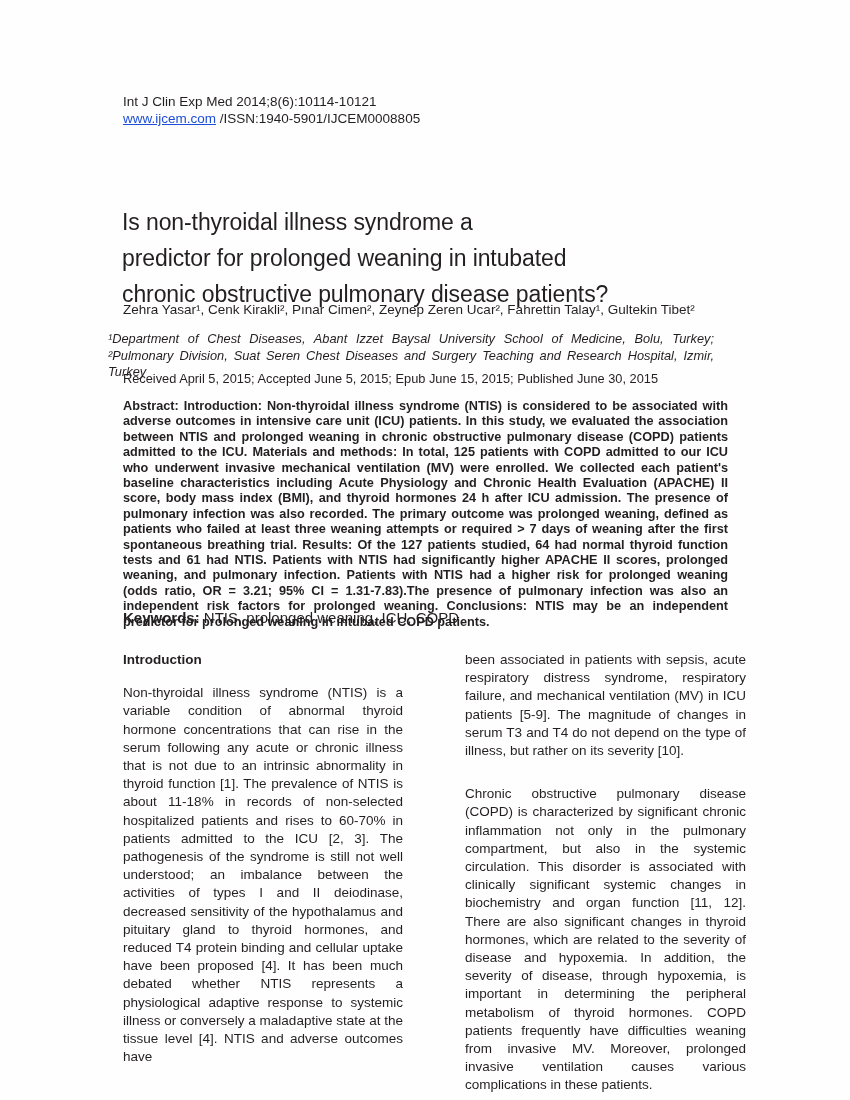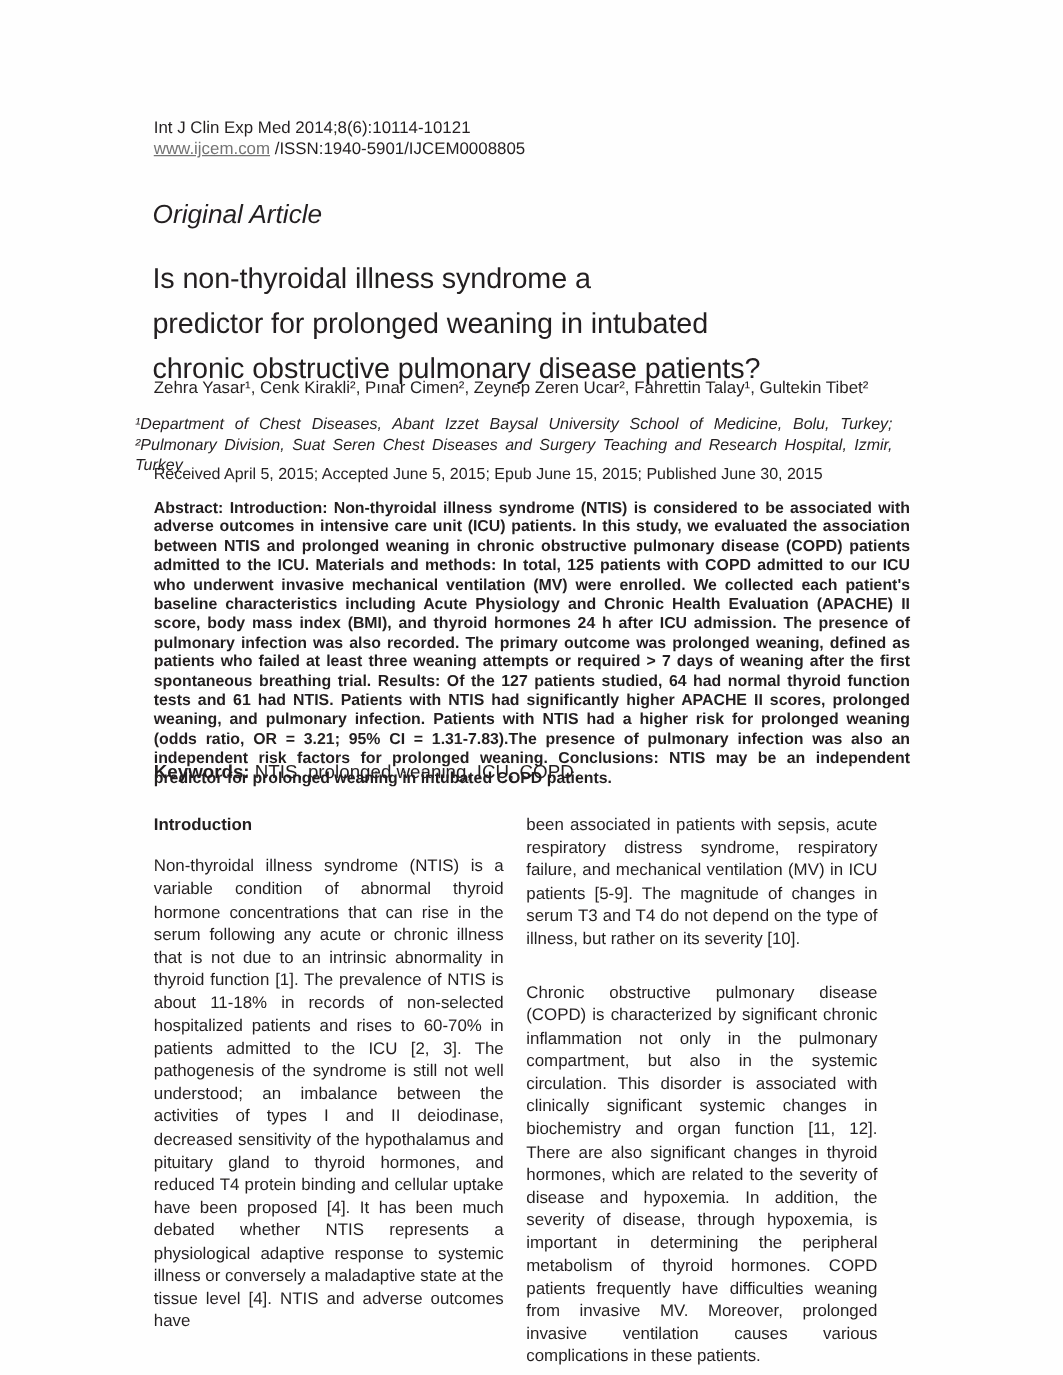--- a/index.html
+++ b/index.html
@@ -9,21 +9,21 @@
     background:#fefefe;
     font-family:"Liberation Sans",sans-serif;
     color:#231f20;
     overflow:hidden;
   }
   .journal-header{
     position:absolute;left:123px;top:93px;width:604px;
     font-size:13.5px;line-height:17px;
   }
   .journal-header a{
-    color:#737373;text-decoration:underline;cursor:pointer;
+    color:#1d4ed8;text-decoration:underline;cursor:pointer;
   }
   .article-type{
     position:absolute;left:122px;top:160px;width:604px;
     font-size:21px;font-style:italic;line-height:24px;
   }
   .article-title{
     position:absolute;left:122px;top:189px;width:620px;
     font-size:23px;font-weight:normal;line-height:36px;
     white-space:pre-line;letter-spacing:-0.1px;
   }
@@ -46,38 +46,37 @@
   }
   .keywords{
     position:absolute;left:123px;top:610px;width:605px;
     font-size:15px;line-height:15.4px;
   }
   .col{
     position:absolute;top:651px;
     font-size:13.5px;line-height:18.2px;text-align:justify;
   }
   .col-left{left:123px;width:280px;}
-  .col-right{left:421px;width:281px;}
+  .col-right{left:465px;width:281px;}
   .section-heading{
     font-weight:bold;font-size:13.5px;margin:0 0 15px 0;text-align:left;
   }
   .col p{margin:0;}
   .col p + p{margin-top:25px;}
 </style>
 </head>
 <body>
 
 <div class="page">
 
   <div class="journal-header">
     <div>Int J Clin Exp Med 2014;8(6):10114-10121</div>
     <div><a>www.ijcem.com</a><span> /ISSN:1940-5901/IJCEM0008805</span></div>
   </div>
 
-  <div class="article-type">Original Article</div>
 
   <h1 class="article-title">Is non-thyroidal illness syndrome a
 predictor for prolonged weaning in intubated
 chronic obstructive pulmonary disease patients?</h1>
 
   <div class="authors">Zehra Yasar¹, Cenk Kirakli², Pınar Cimen², Zeynep Zeren Ucar², Fahrettin Talay¹, Gultekin Tibet²</div>
 
   <div class="affiliations">¹Department of Chest Diseases, Abant Izzet Baysal University School of Medicine, Bolu, Turkey; ²Pulmonary Division, Suat Seren Chest Diseases and Surgery Teaching and Research Hospital, Izmir, Turkey</div>
 
   <div class="dates">Received April 5, 2015; Accepted June 5, 2015; Epub June 15, 2015; Published June 30, 2015</div>

